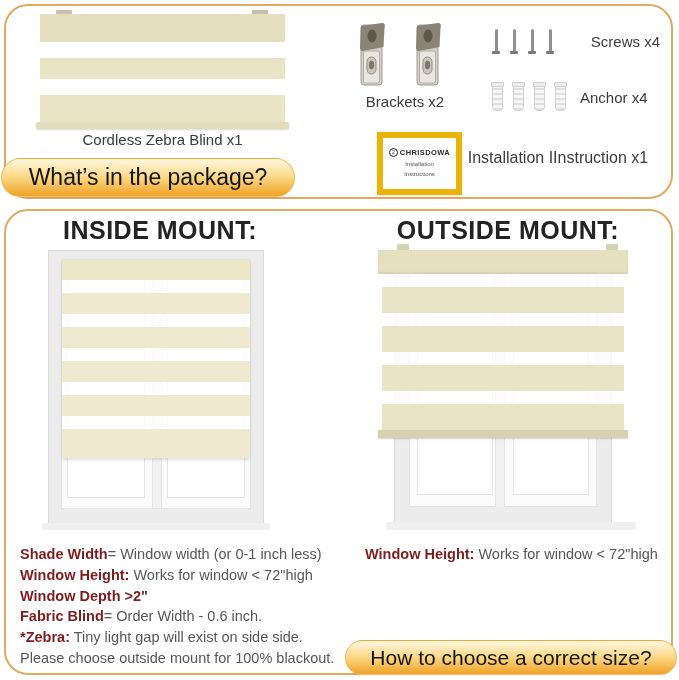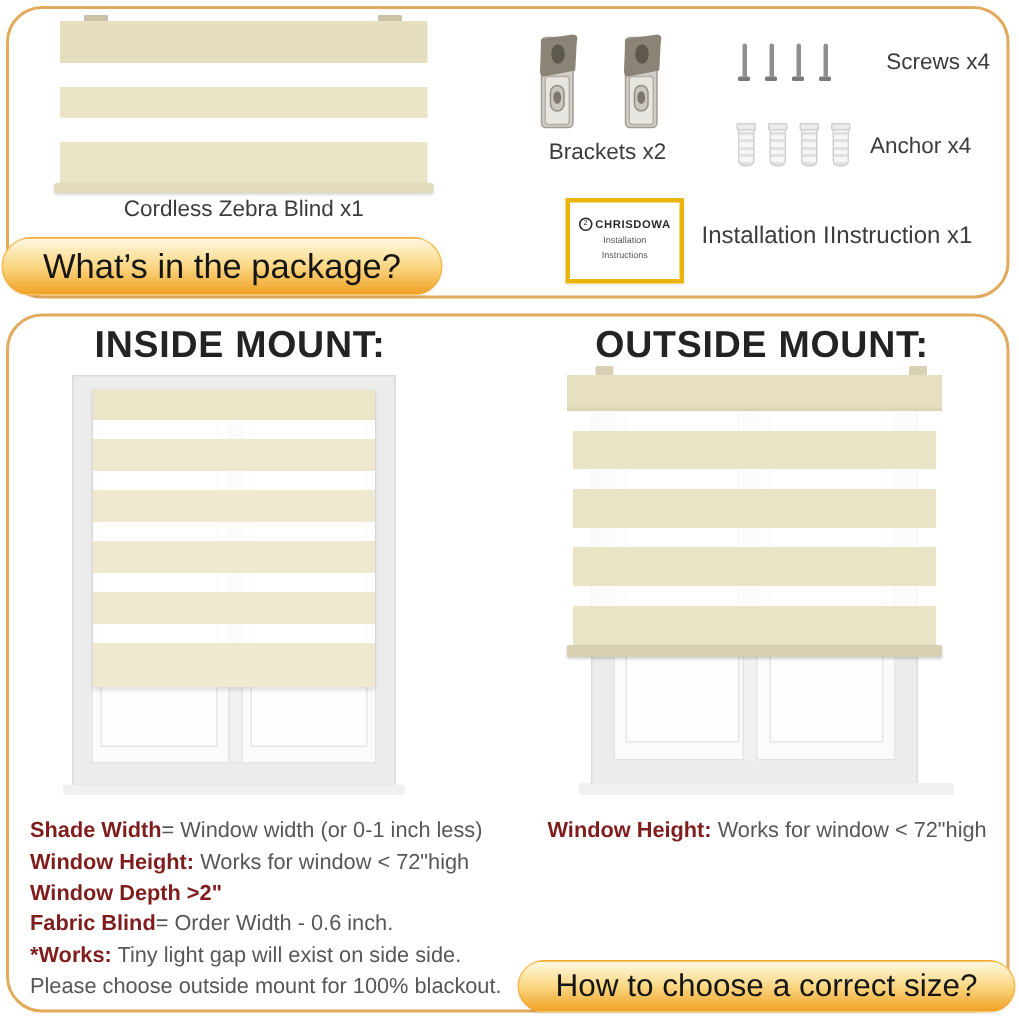--- a/index.html
+++ b/index.html
@@ -40,21 +40,21 @@
   .screw::after{content:"";position:absolute;left:0;bottom:0;width:8px;height:3px;
       background:#7A7A7A;border-radius:1px;}
   .anchors-row{position:absolute;left:492px;top:84px;display:flex;gap:10px;}
   .anchor{position:relative;width:9px;height:25px;border:1px solid #D0D0D0;border-radius:2px 2px 4px 4px;
       background:repeating-linear-gradient(180deg,#F6F6F6 0 3px,#E0E0E0 3px 5px);}
   .anchor::before{content:"";position:absolute;top:-3px;left:-2px;width:11px;height:3px;
       background:#EDEDED;border:1px solid #D0D0D0;border-radius:1px;}
 
   
   .instr-card{position:absolute;left:377px;top:132px;width:73px;height:51px;background:#fff;
-      border:3px solid #eab308;box-shadow:0 1px 3px rgba(0,0,0,.10);
+      border:6px solid #eab308;box-shadow:0 1px 3px rgba(0,0,0,.10);
       display:flex;flex-direction:column;align-items:center;}
   .brand-row{display:flex;align-items:center;gap:2px;margin-top:10px;}
   .logo-circle{width:7px;height:7px;border:1.3px solid #222;border-radius:50%;
       display:inline-flex;align-items:center;justify-content:center;font-size:5px;line-height:5px;color:#222;}
   .brand-name{font-size:7.5px;font-weight:bold;letter-spacing:.4px;color:#2B2B2B;}
   .card-line{font-size:6px;color:#555;margin-top:4px;line-height:6px;}
 
   
   .mount-heading{position:absolute;top:216px;font-size:25px;font-weight:600;letter-spacing:.5px;
       color:#232323;text-align:center;}
@@ -200,21 +200,21 @@
     <div class="out-header"></div>
     <div class="out-fabric"></div>
     <div class="out-bottombar"></div>
   </div>
 
   <div class="specs" id="specs-inside">
     <div><b>Shade Width</b><span>= Window width (or 0-1 inch less)</span></div>
     <div><b>Window Height:</b><span> Works for window &lt; 72"high</span></div>
     <div><b>Window Depth &gt;2"</b><span></span></div>
     <div><b>Fabric Blind</b><span>= Order Width - 0.6 inch.</span></div>
-    <div><b>*Works:</b><span> Tiny light gap will exist on side side.</span></div>
+    <div><b>*Zebra:</b><span> Tiny light gap will exist on side side.</span></div>
     <div><b></b><span>Please choose outside mount for 100% blackout.</span></div>
   </div>
 
   <div class="specs" id="specs-outside">
     <div><b>Window Height:</b><span> Works for window &lt; 72"high</span></div>
   </div>
 
   <div class="banner" id="banner-size">How to choose a correct size?</div>
 
 </div>

